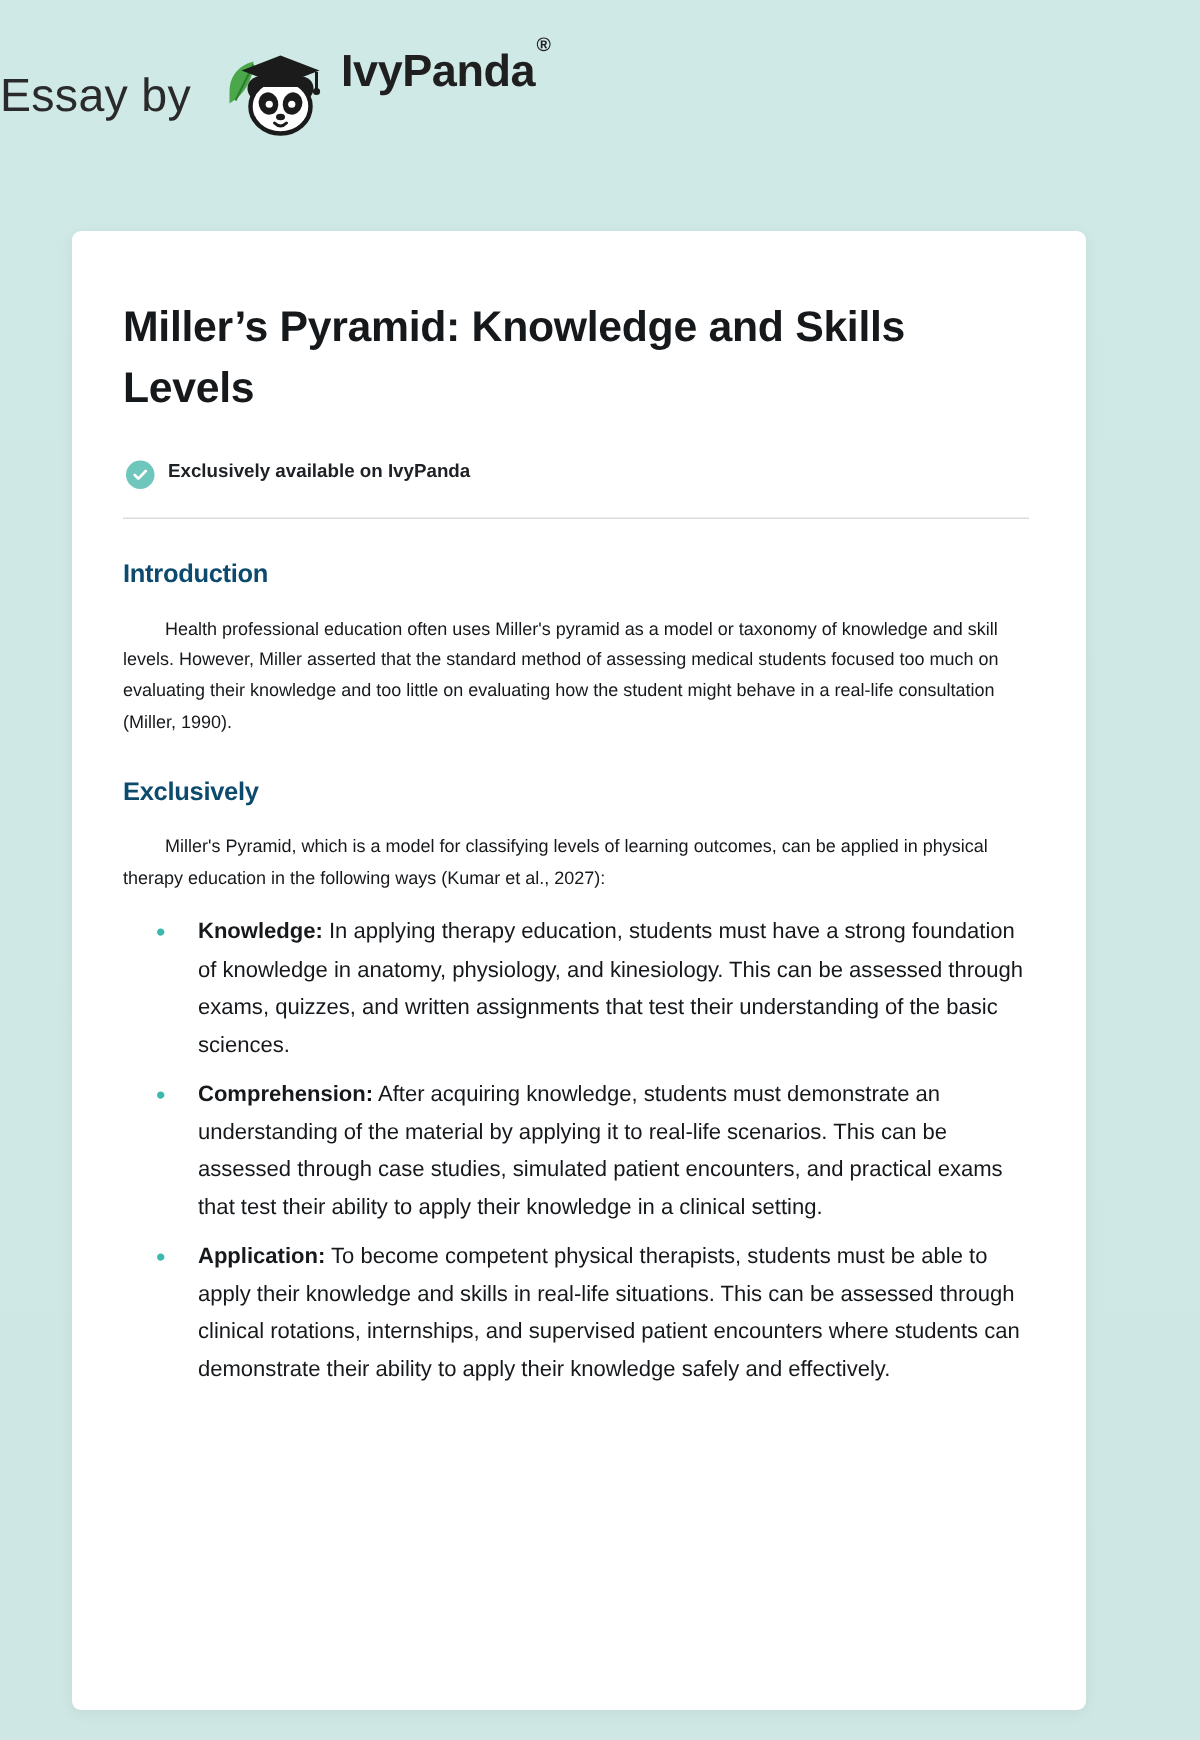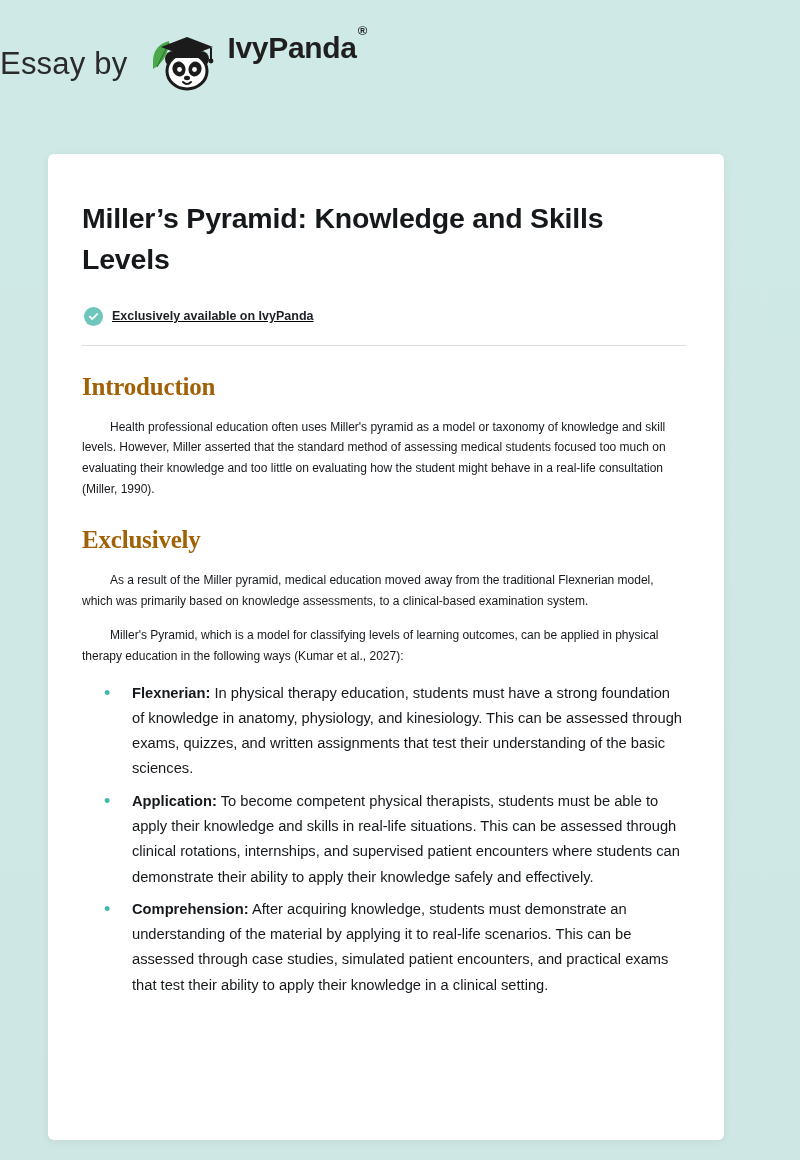--- a/index.html
+++ b/index.html
@@ -73,24 +73,23 @@
   .doc-title {
     font-size: 28.5px;
     line-height: 1.45;
     font-weight: 700;
     color: #16191c;
     margin: 0 0 0 0;
     letter-spacing: -0.2px;
   }
   .exclusive {
     display: flex;
-    align-items: center;
+    align-items: flex-start;
     margin-top: 26px;
     margin-left: 2px;
-    text-decoration: underline;
   }
   .check-badge {
     width: 19px;
     height: 19px;
     border-radius: 50%;
     background: #6ec6bc;
     display: inline-flex;
     align-items: center;
     justify-content: center;
     margin-right: 9px;
@@ -101,26 +100,25 @@
     font-size: 12.5px;
     font-weight: 700;
     color: #1d2024;
   }
   .divider {
     height: 1px;
     background: #d9dde0;
     margin: 19px 0 0 0;
   }
   h2.section {
-    font-size: 25px;
-    font-weight: 700;
-    color: #a16207;
+    font-size: 17px;
+    font-weight: 700;
+    color: #0c4a6e;
     margin: 27px 0 16px 0;
     letter-spacing: -0.2px;
-    font-family: Liberation Serif, serif;
   }
   p.body {
     font-size: 12px;
     line-height: 1.72;
     color: #16191c;
     margin: 0 0 14px 0;
     text-indent: 28px;
   }
   p.body:last-child { margin-bottom: 0; }
   ul.points {
@@ -196,29 +194,28 @@
       </span>
       <span class="exclusive-text">Exclusively available on IvyPanda</span>
     </div>
 
     <div class="divider"></div>
 
     <h2 class="section">Introduction</h2>
     <p class="body">Health professional education often uses Miller's pyramid as a model or taxonomy of knowledge and skill levels. However, Miller asserted that the standard method of assessing medical students focused too much on evaluating their knowledge and too little on evaluating how the student might behave in a real-life consultation (Miller, 1990).</p>
 
     <h2 class="section">Exclusively</h2>
-    <p class="body">As a result of the Miller pyramid, medical education moved away from the traditional Flexnerian model, which was primarily based on knowledge assessments, to a clinical-based examination system.</p>
     <p class="body">Miller's Pyramid, which is a model for classifying levels of learning outcomes, can be applied in physical therapy education in the following ways (Kumar et al., 2027):</p>
 
     <ul class="points">
       <li>
-        <b>Flexnerian:</b><span> In physical therapy education, students must have a strong foundation of knowledge in anatomy, physiology, and kinesiology. This can be assessed through exams, quizzes, and written assignments that test their understanding of the basic sciences.</span>
+        <b>Knowledge:</b><span> In applying therapy education, students must have a strong foundation of knowledge in anatomy, physiology, and kinesiology. This can be assessed through exams, quizzes, and written assignments that test their understanding of the basic sciences.</span>
+      </li>
+      <li>
+        <b>Comprehension:</b><span> After acquiring knowledge, students must demonstrate an understanding of the material by applying it to real-life scenarios. This can be assessed through case studies, simulated patient encounters, and practical exams that test their ability to apply their knowledge in a clinical setting.</span>
       </li>
       <li>
         <b>Application:</b><span> To become competent physical therapists, students must be able to apply their knowledge and skills in real-life situations. This can be assessed through clinical rotations, internships, and supervised patient encounters where students can demonstrate their ability to apply their knowledge safely and effectively.</span>
       </li>
-      <li>
-        <b>Comprehension:</b><span> After acquiring knowledge, students must demonstrate an understanding of the material by applying it to real-life scenarios. This can be assessed through case studies, simulated patient encounters, and practical exams that test their ability to apply their knowledge in a clinical setting.</span>
-      </li>
     </ul>
 
   </div>
 </div>
 
 </body></html>

